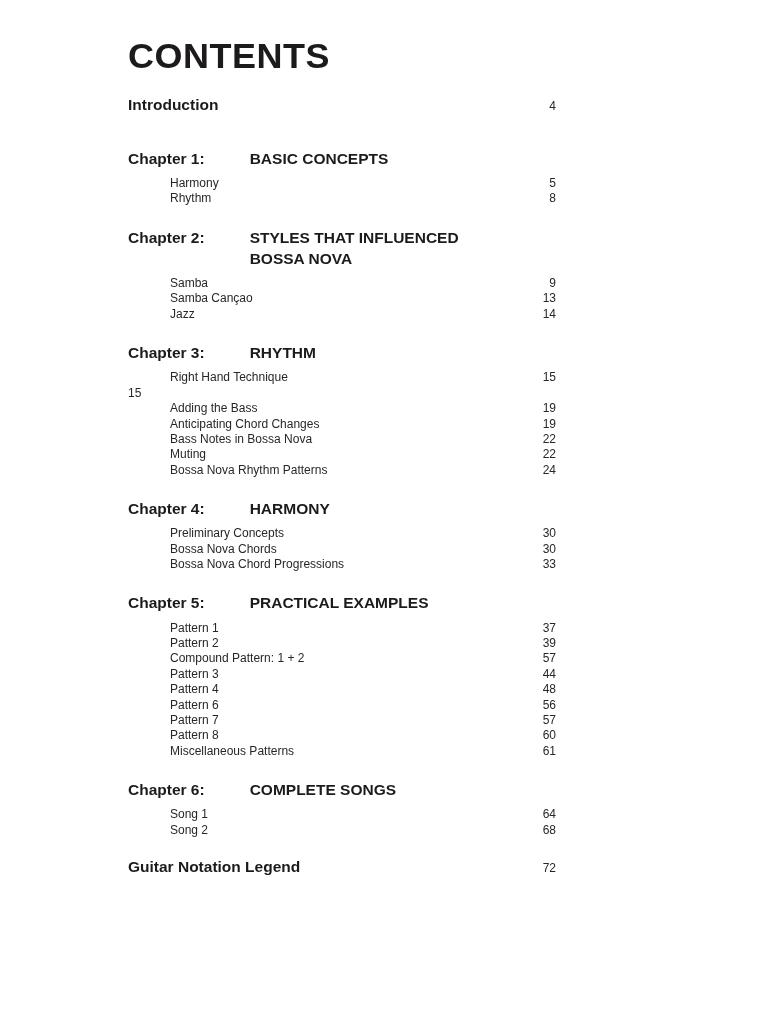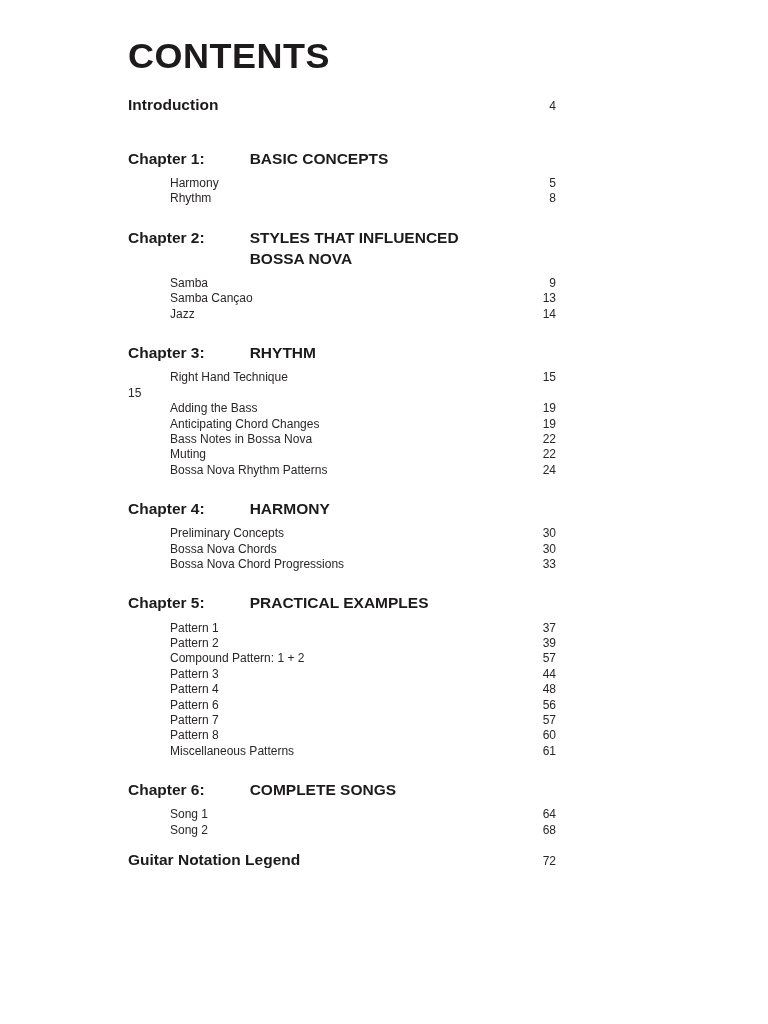--- a/index.html
+++ b/index.html
@@ -27,21 +27,21 @@
     letter-spacing: 0.5px;
     margin: 0 0 14px 0;
     color: #1d1a1b;
     transform: scaleY(0.96);
     transform-origin: left top;
   }
   .standalone-row {
     display: flex;
     justify-content: space-between;
     align-items: baseline;
-    margin-top: 13px;
+    margin-top: 20px;
   }
   .standalone-row.first {
     margin-top: 18px;
     margin-bottom: 34px;
   }
   .standalone-heading {
     font-size: 15.5px;
     font-weight: bold;
     color: #1d1a1b;
   }

